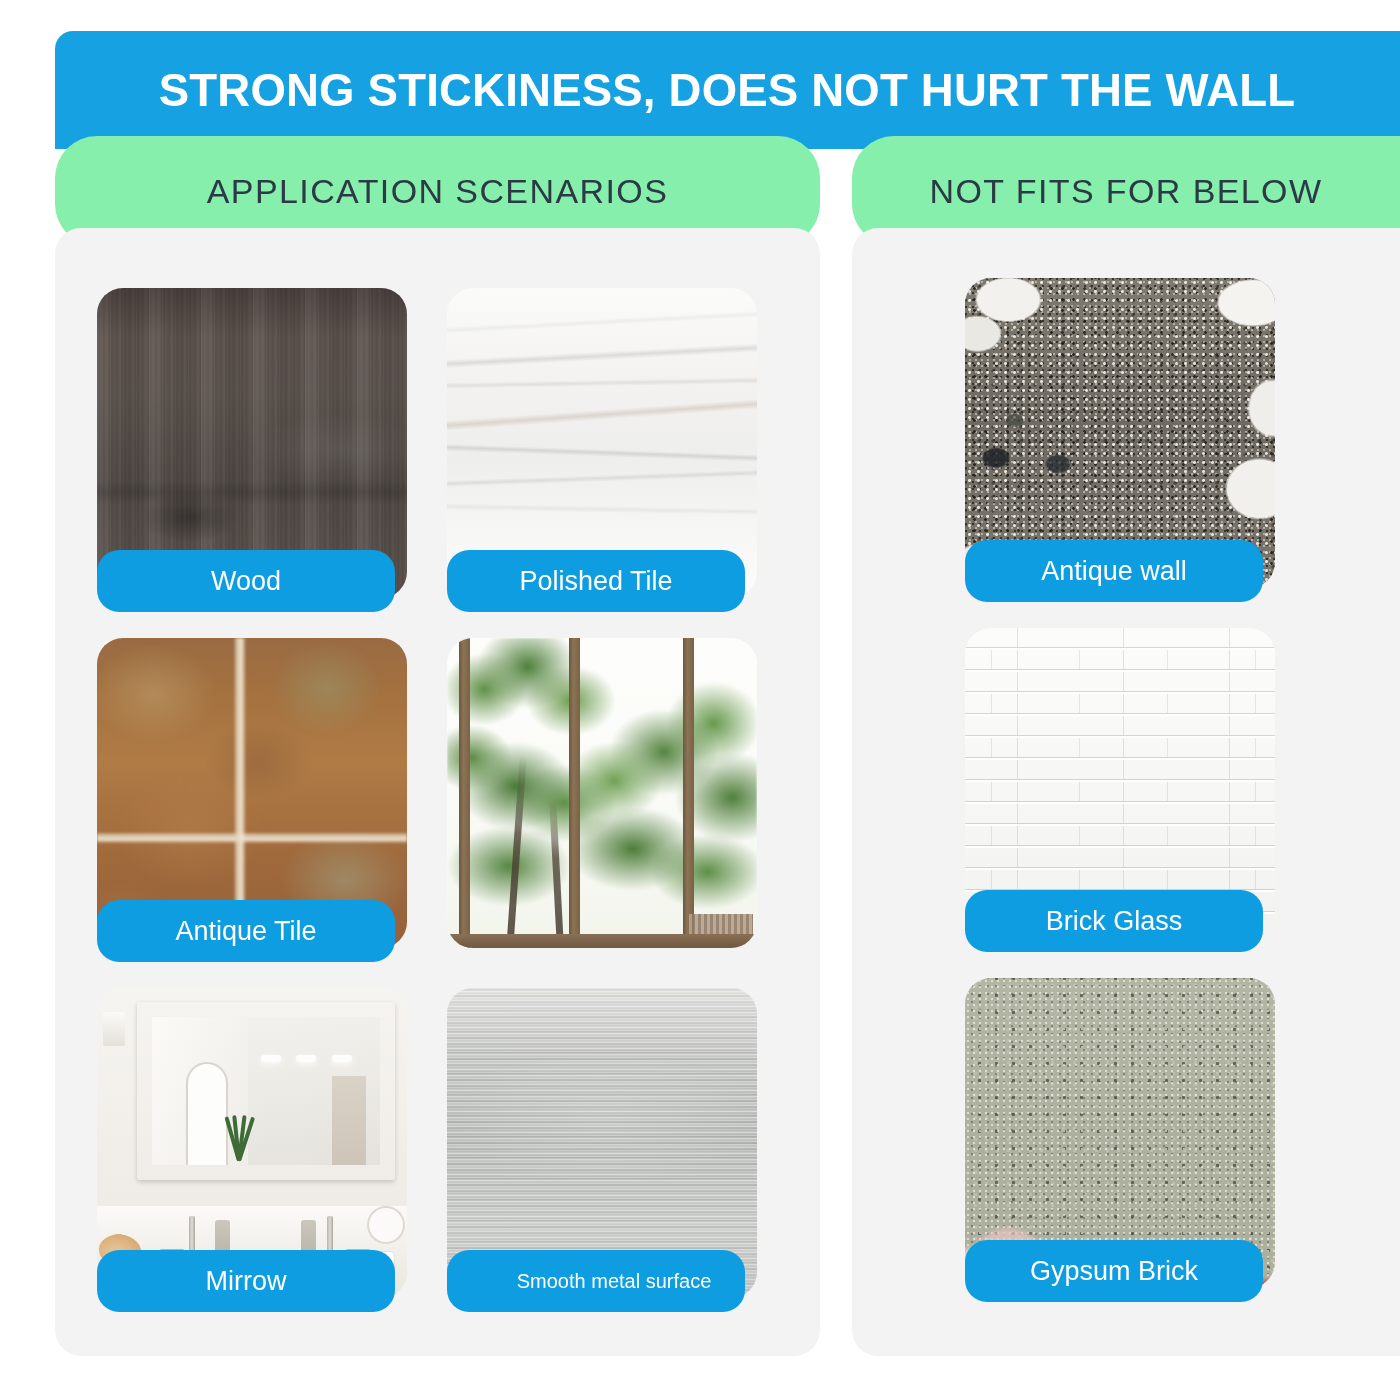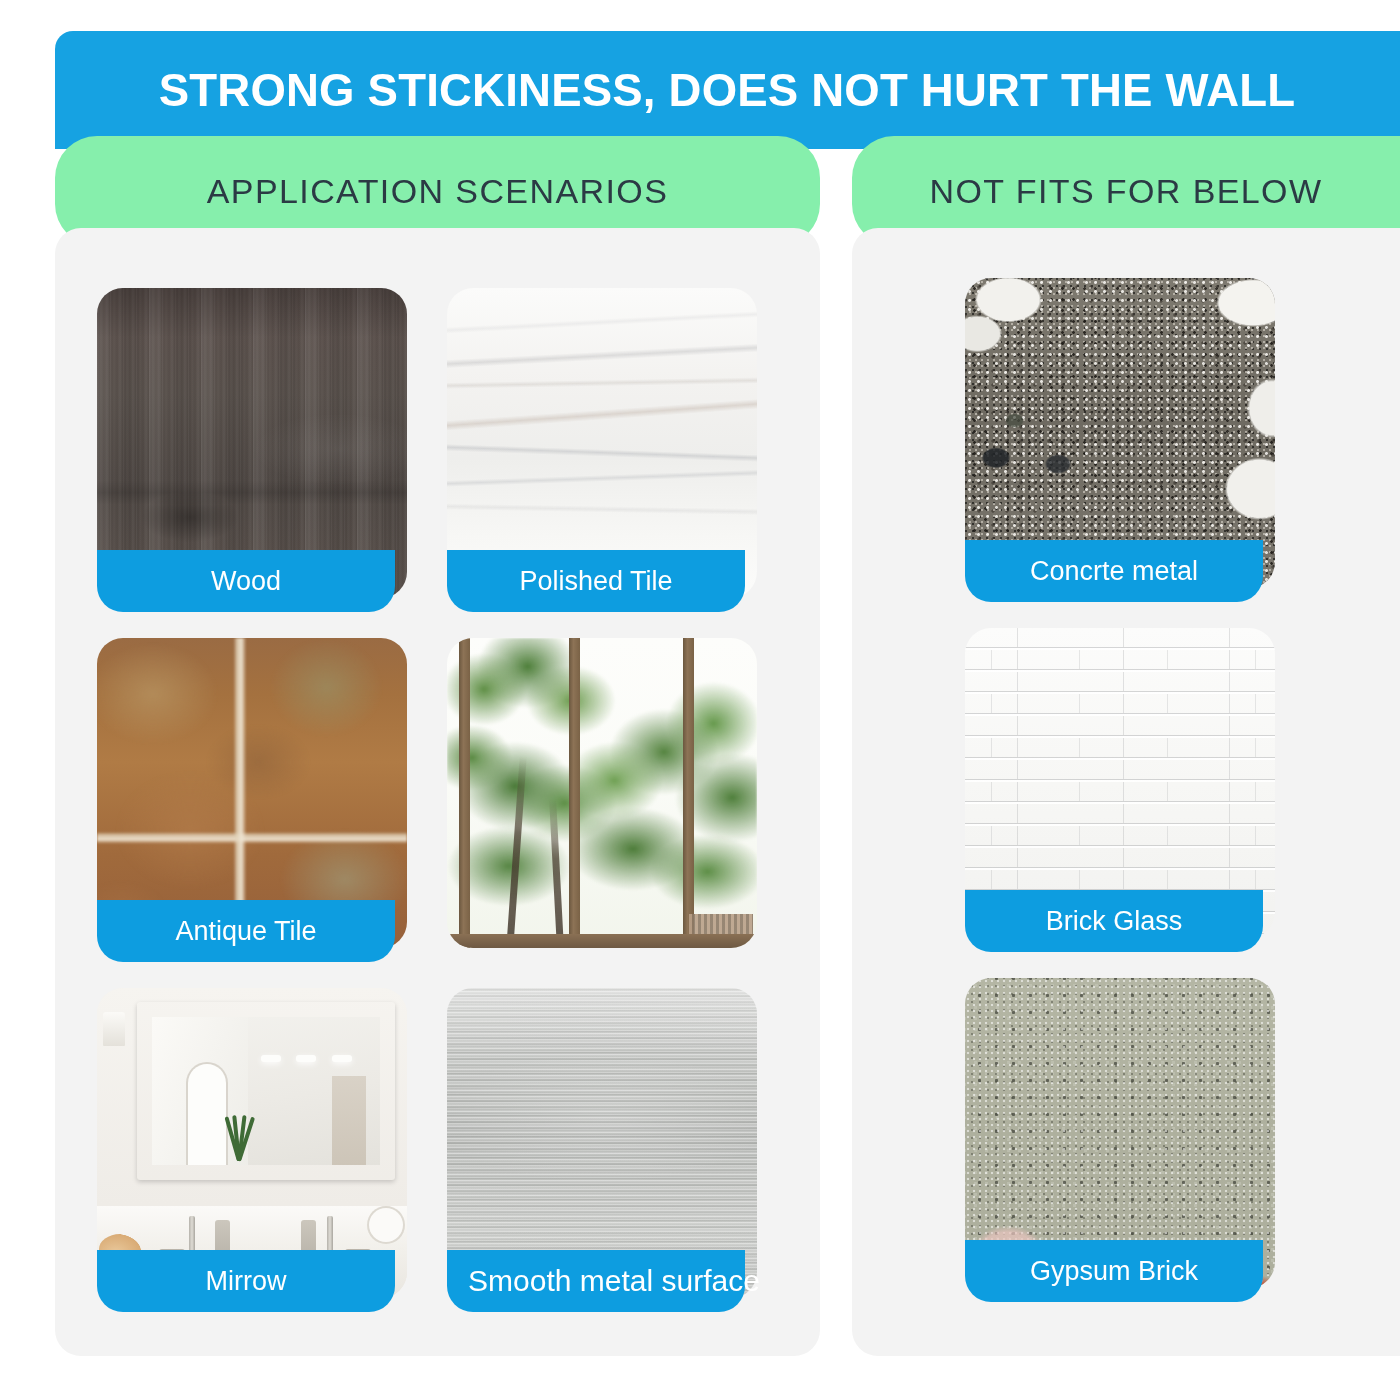--- a/index.html
+++ b/index.html
@@ -111,22 +111,23 @@
     height: 62px;
     background: #0D9DE0;
     border-bottom-left-radius: 26px;
     border-bottom-right-radius: 26px;
     display: flex;
     align-items: center;
     justify-content: center;
     color: #ffffff;
     font-size: 27px;
     white-space: nowrap;
-  }
-  .card-label.small { font-size: 30px; padding-left: 36px; }
+    border-radius: 22px;
+  }
+  .card-label.small { font-size: 20px; padding-left: 36px; }
 
   
 
   
   .tex-wood {
     background:
       repeating-linear-gradient(90deg,
         rgba(255,255,255,0.055) 0px, rgba(0,0,0,0.05) 2px,
         rgba(255,255,255,0.03) 4px, rgba(0,0,0,0.02) 7px,
         rgba(255,255,255,0.06) 10px, rgba(0,0,0,0.04) 13px),
@@ -537,21 +538,21 @@
     <div class="card-media tex-metal"></div>
     <div class="card-label small">Smooth metal surface</div>
   </div>
 
 </div>
 
 <div class="grid grid-right">
 
   <div class="card" style="grid-column:1;grid-row:1;">
     <div class="card-media tex-concrete"></div>
-    <div class="card-label">Concrte metal</div>
+    <div class="card-label">Antique wall</div>
   </div>
 
   <div class="card" style="grid-column:1;grid-row:3;">
     <div class="card-media tex-brick">
       <div class="offset"></div>
     </div>
     <div class="card-label">Brick Glass</div>
   </div>
 
   <div class="card" style="grid-column:1;grid-row:5;">

